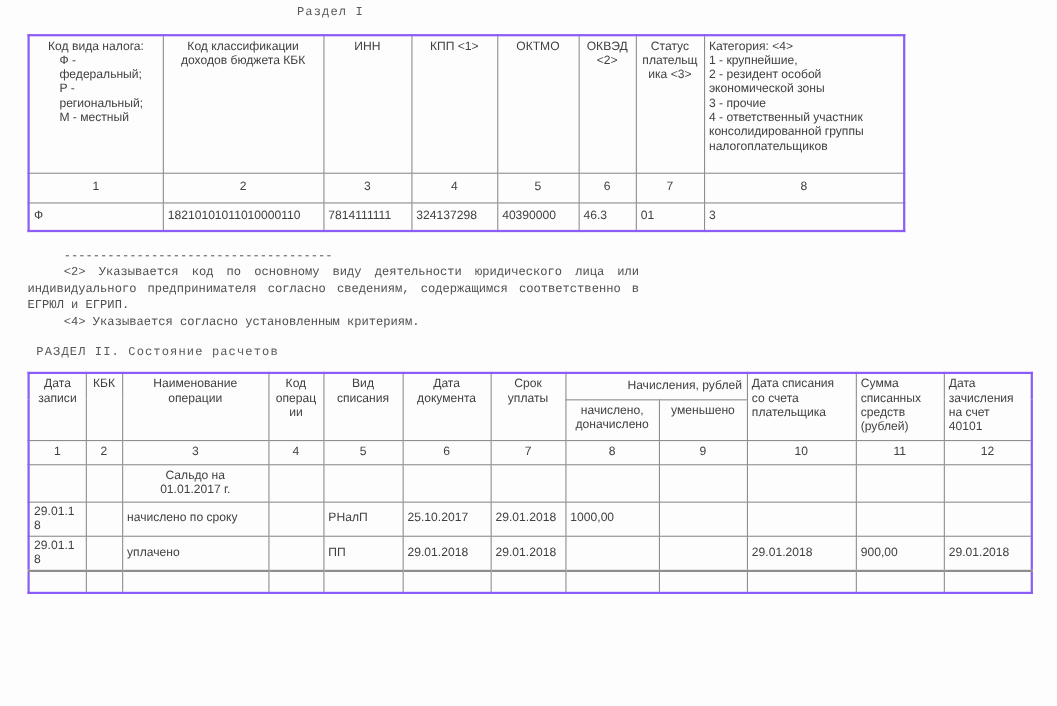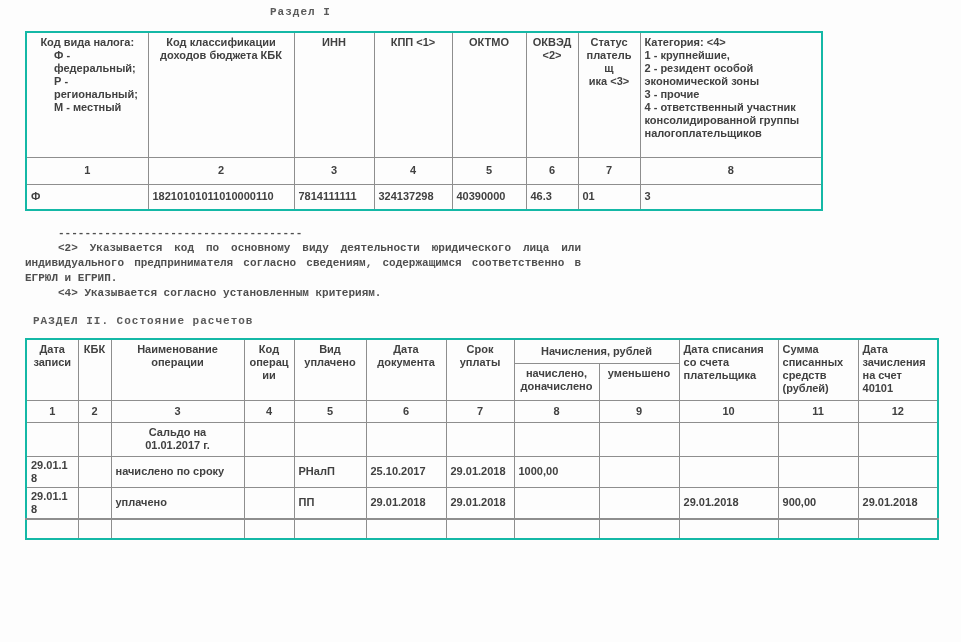--- a/index.html
+++ b/index.html
@@ -3,37 +3,37 @@
 <meta charset="utf-8">
 <style>
   html,body { margin:0; padding:0; }
   body {
     width:961px; height:642px;
     background:#fdfdfd;
     font-family:"Liberation Sans", sans-serif;
     color:#414141;
     overflow:hidden;
   }
-  .page { padding:4px 0 0 25px;font-weight:bold; }
+  .page { padding:4px 0 0 25px; }
 
   .title-1 {
     margin:2px 0 13px 245px;
     font-family:"Liberation Mono","DejaVu Sans Mono",monospace;
     font-size:11px; color:#5a5a5a; letter-spacing:1px;
   }
   .title-2 {
     margin:14px 0 11px 8px;
     font-family:"Liberation Mono","DejaVu Sans Mono",monospace;
     font-size:11px; color:#5a5a5a; letter-spacing:1px;
   }
 
   table.tbl {
     border-collapse:collapse;
     table-layout:fixed;
-    border:2px solid #14b8a6;
+    border:2px solid #8b5cf6;
   }
   table.tbl td {
     border:1px solid #8e8e8e;
     font-size:11px;
     line-height:13px;
     padding:3px 4px;
     vertical-align:top;
     overflow:hidden;
     word-wrap:break-word;
   }
@@ -50,21 +50,21 @@
   .t1 tr.data  { height:26px; }
 
   .t2 { width:912px; }
   .t2 tr.hdr-a { height:24px; }
   .t2 tr.hdr-b { height:37px; }
   .t2 tr.nums  { height:22px; }
   .t2 tr.row-saldo { height:34px; }
   .t2 tr.row-n { height:25px; }
   .t2 tr.row-empty { height:20px; }
   .t2 tr.row-empty td { border-top:2px solid #8e8e8e; }
-  .t2 td.group { text-align:center; vertical-align:middle; }
+  .t2 td.group { text-align:right; vertical-align:middle; }
 
   .footnotes {
     width:556px;
     margin-top:15px;
     font-family:"Liberation Mono","DejaVu Sans Mono",monospace;
     font-size:11px;
     line-height:15px;
     color:#4f4f4f;
   }
   .footnotes p { margin:0; text-align:justify; text-indent:33px; }
@@ -161,21 +161,21 @@
     <tbody>
       <tr class="hdr-a">
         <td rowspan="2" class="ctr prelines">Дата
 записи</td>
         <td rowspan="2" class="ctr prelines">КБК</td>
         <td rowspan="2" class="ctr prelines">Наименование
 операции</td>
         <td rowspan="2" class="ctr prelines">Код
 операции</td>
         <td rowspan="2" class="ctr prelines">Вид
-уплачено</td>
+списания</td>
         <td rowspan="2" class="ctr prelines">Дата
 документа</td>
         <td rowspan="2" class="ctr prelines">Срок
 уплаты</td>
         <td colspan="2" class="group">Начисления, рублей</td>
         <td rowspan="2" class="prelines">Дата списания
 со счета
 плательщика</td>
         <td rowspan="2" class="prelines">Сумма
 списанных

